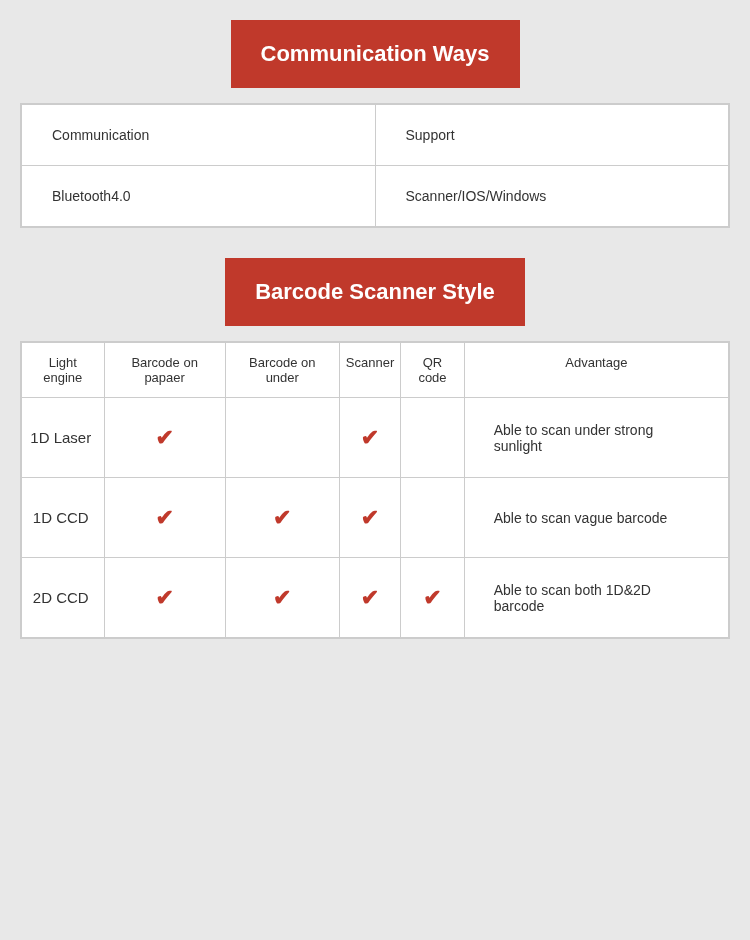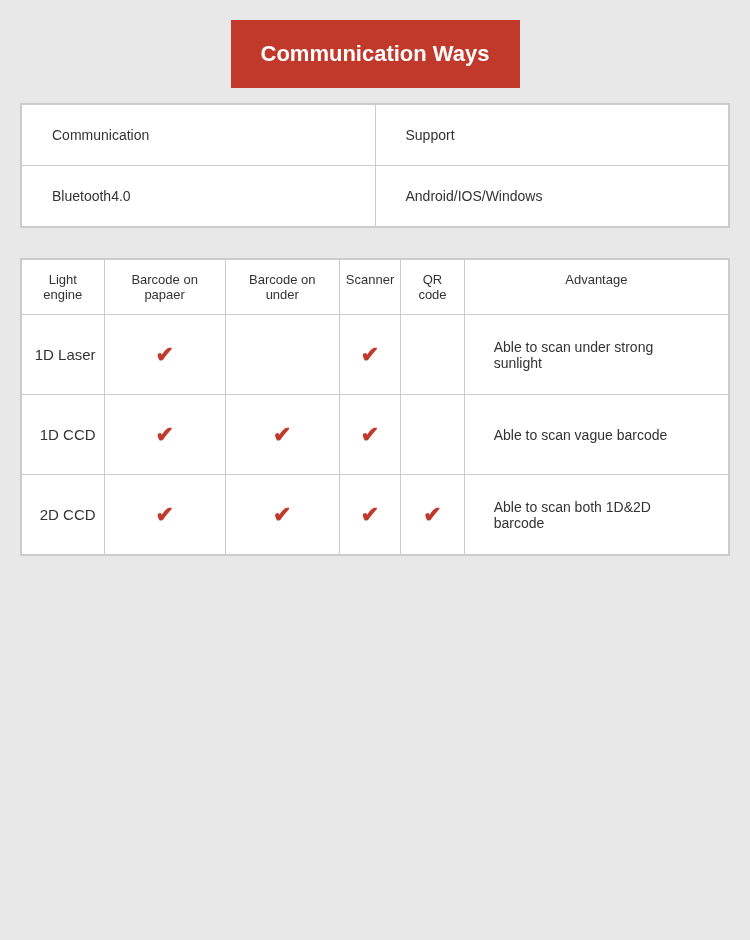--- a/index.html
+++ b/index.html
@@ -67,21 +67,21 @@
     .barcode-table th {
       font-weight: normal;
       font-size: 13px;
       vertical-align: middle;
       padding: 12px 6px;
       margin-top: 12px;
     }
 
     .barcode-table td.row-label {
       font-size: 15px;
-      text-align: right;
+      text-align: center;
       padding-left: 4px;
     }
 
     .barcode-table td.advantage {
       text-align: left;
       font-size: 14px;
       padding: 10px 29px;
     }
 
     .checkmark {
@@ -109,28 +109,31 @@
 
   <div class="table-container">
     <table class="comm-table">
       <tbody>
         <tr>
           <td>Communication</td>
           <td>Support</td>
         </tr>
         <tr>
           <td>Bluetooth4.0</td>
-          <td>Android/IOS/Windows</td>
+          <td>Scanner/IOS/Windows</td>
         </tr>
       </tbody>
     </table>
   </div>
 </div>
 
 <div>
+  <div class="title-wrapper">
+    <span class="section-title">Barcode Scanner Style</span>
+  </div>
 
   <div class="table-container">
     <table class="barcode-table">
       <thead>
         <tr class="header-row">
           <th>Light engine</th>
           <th>Barcode on papaer</th>
           <th>Barcode on under</th>
           <th>Scanner</th>
           <th>QR code</th>

